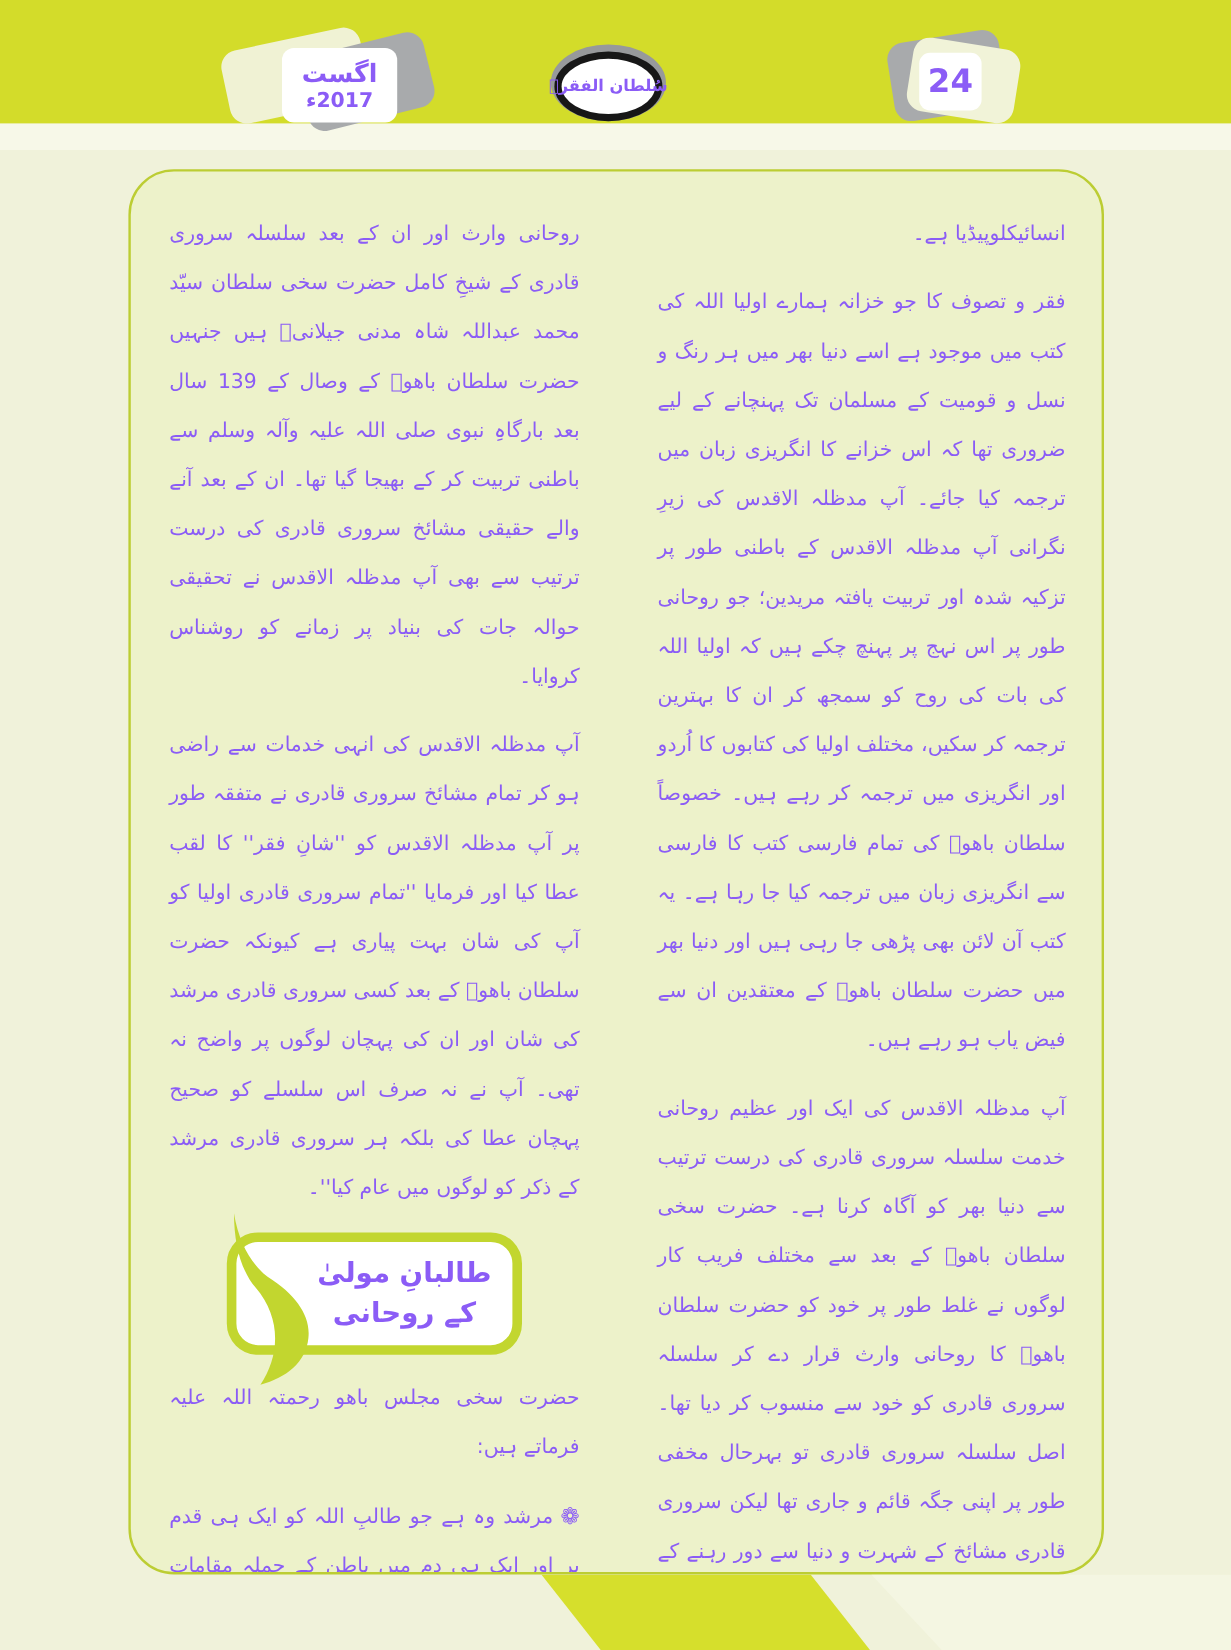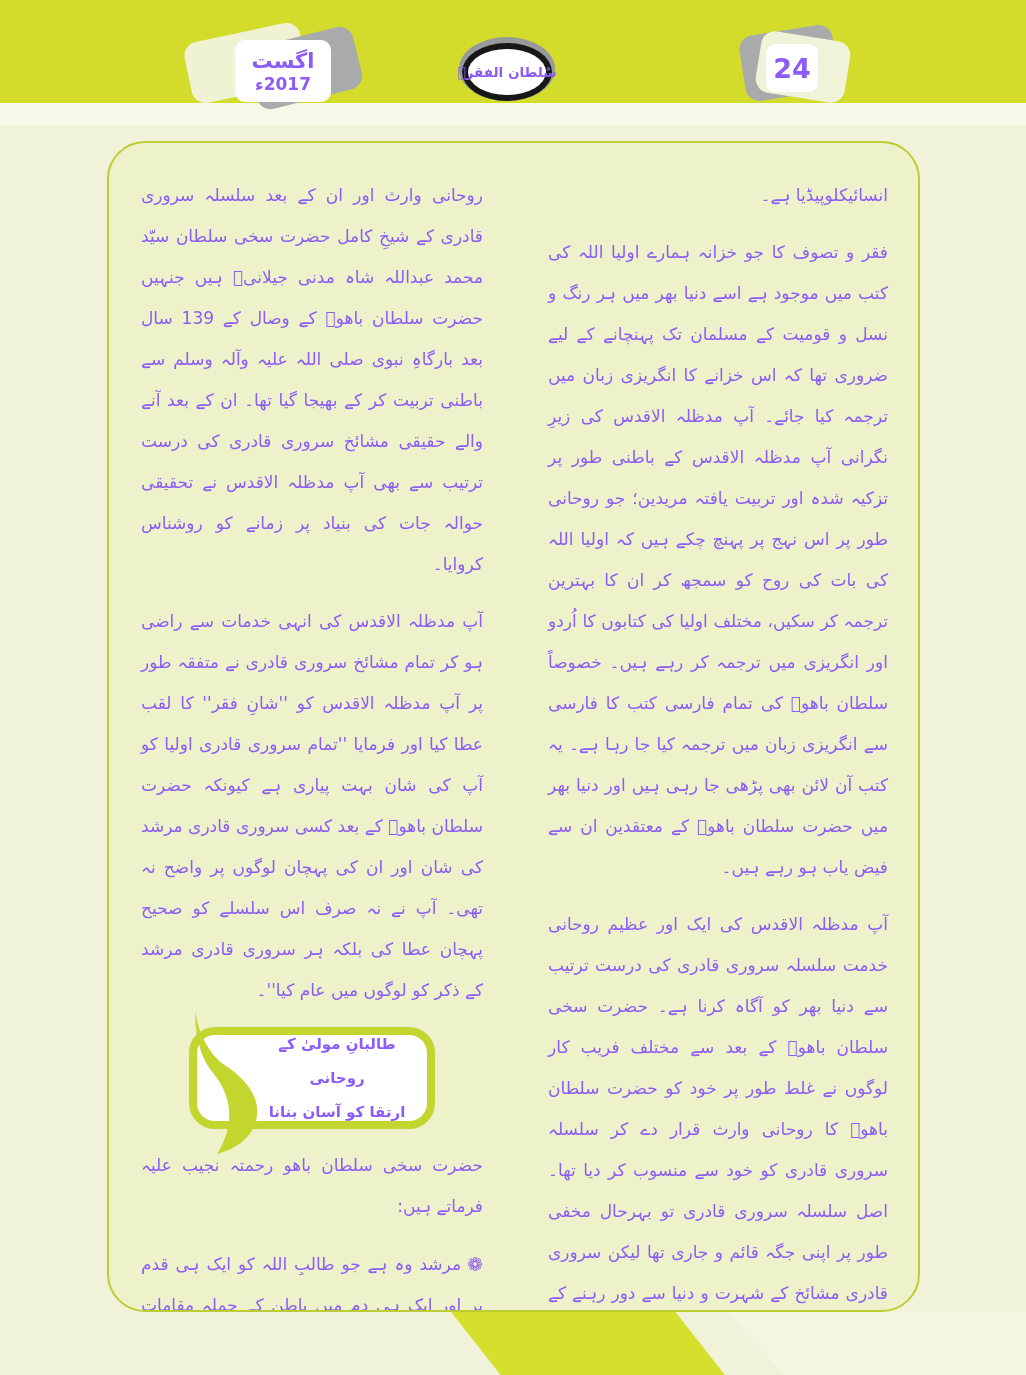--- a/index.html
+++ b/index.html
@@ -43,21 +43,21 @@
   .col-left{left:16px;top:16px;width:374px;}
   .col p{margin:16px;}
   .align-end{text-align:left;}
   .bullet-icon{font-size:19px;padding-left:6px;position:relative;top:1px;}
   
   .callout{position:relative;width:246px;height:102px;margin:16px auto 14px auto;background:#ffffff;
            border:8px solid #c2d62f;border-radius:26px;box-sizing:border-box;}
   .callout svg{position:absolute;left:-10px;top:-26px;width:112px;height:150px;overflow:visible;}
   .callout-text{position:absolute;right:6px;top:0;width:168px;height:86px;display:flex;flex-direction:column;
                 align-items:center;justify-content:center;direction:rtl;text-align:center;
-                font-weight:bold;font-size:15px;line-height:34px;}
+                font-weight:bold;font-size:23px;line-height:34px;}
   
   .stripe{position:absolute;}
   .stripe.main{left:395px;top:1312px;width:330px;height:63px;background:#d6df2c;
                clip-path:polygon(17% 0,85% 0,100% 100%,32% 100%);}
   .stripe.light{left:700px;top:1312px;width:326px;height:63px;background:#f4f6e2;
                 clip-path:polygon(8% 0,100% 0,100% 100%,26% 100%);}
 </style>
 </head>
 <body>
 
@@ -100,25 +100,24 @@
     <div class="col col-left">
       <p>روحانی وارث اور ان کے بعد سلسلہ سروری قادری کے شیخِ کامل حضرت سخی سلطان سیّد محمد عبداللہ شاہ مدنی جیلانیؒ ہیں جنہیں حضرت سلطان باھوؒ کے وصال کے 139 سال بعد بارگاہِ نبوی صلی اللہ علیہ وآلہ وسلم سے باطنی تربیت کر کے بھیجا گیا تھا۔ ان کے بعد آنے والے حقیقی مشائخ سروری قادری کی درست ترتیب سے بھی آپ مدظلہ الاقدس نے تحقیقی حوالہ جات کی بنیاد پر زمانے کو روشناس کروایا۔</p>
       <p>آپ مدظلہ الاقدس کی انہی خدمات سے راضی ہو کر تمام مشائخ سروری قادری نے متفقہ طور پر آپ مدظلہ الاقدس کو ''شانِ فقر'' کا لقب عطا کیا اور فرمایا ''تمام سروری قادری اولیا کو آپ کی شان بہت پیاری ہے کیونکہ حضرت سلطان باھوؒ کے بعد کسی سروری قادری مرشد کی شان اور ان کی پہچان لوگوں پر واضح نہ تھی۔ آپ نے نہ صرف اس سلسلے کو صحیح پہچان عطا کی بلکہ ہر سروری قادری مرشد کے ذکر کو لوگوں میں عام کیا''۔</p>
 
       <div class="callout">
         <svg viewBox="0 0 112 150">
           <path d="M8 2 C12 28 24 46 36 55 C60 70 72 88 70 106 C68 126 52 139 30 145 C46 121 48 90 26 64 C14 50 8 28 8 2 Z" fill="#c2d62f"></path>
         </svg>
         <div class="callout-text">
           <div>طالبانِ مولیٰ کے روحانی</div>
-          <div>ارتقا کو آسان بنانا</div>
         </div>
       </div>
 
-      <p>حضرت سخی سلطان باھو رحمتہ نجیب علیہ فرماتے ہیں:</p>
+      <p>حضرت سخی مجلس باھو رحمتہ اللہ علیہ فرماتے ہیں:</p>
       <p><span class="bullet-icon">❁</span><span>مرشد وہ ہے جو طالبِ اللہ کو ایک ہی قدم پر اور ایک ہی دم میں باطن کے جملہ مقامات طے کرا کے لاھوت لامکان میں پہنچا دے۔</span></p>
       <p class="align-end">(امیر الکونین)</p>
       <p>رسالہ روحی شریف میں سلطان الفقر کی شان بیان کرتے ہوئے فرماتے ہیں:</p>
 
     </div>
 
   </div>
 
   <div class="stripe main"></div>
   <div class="stripe light"></div>

